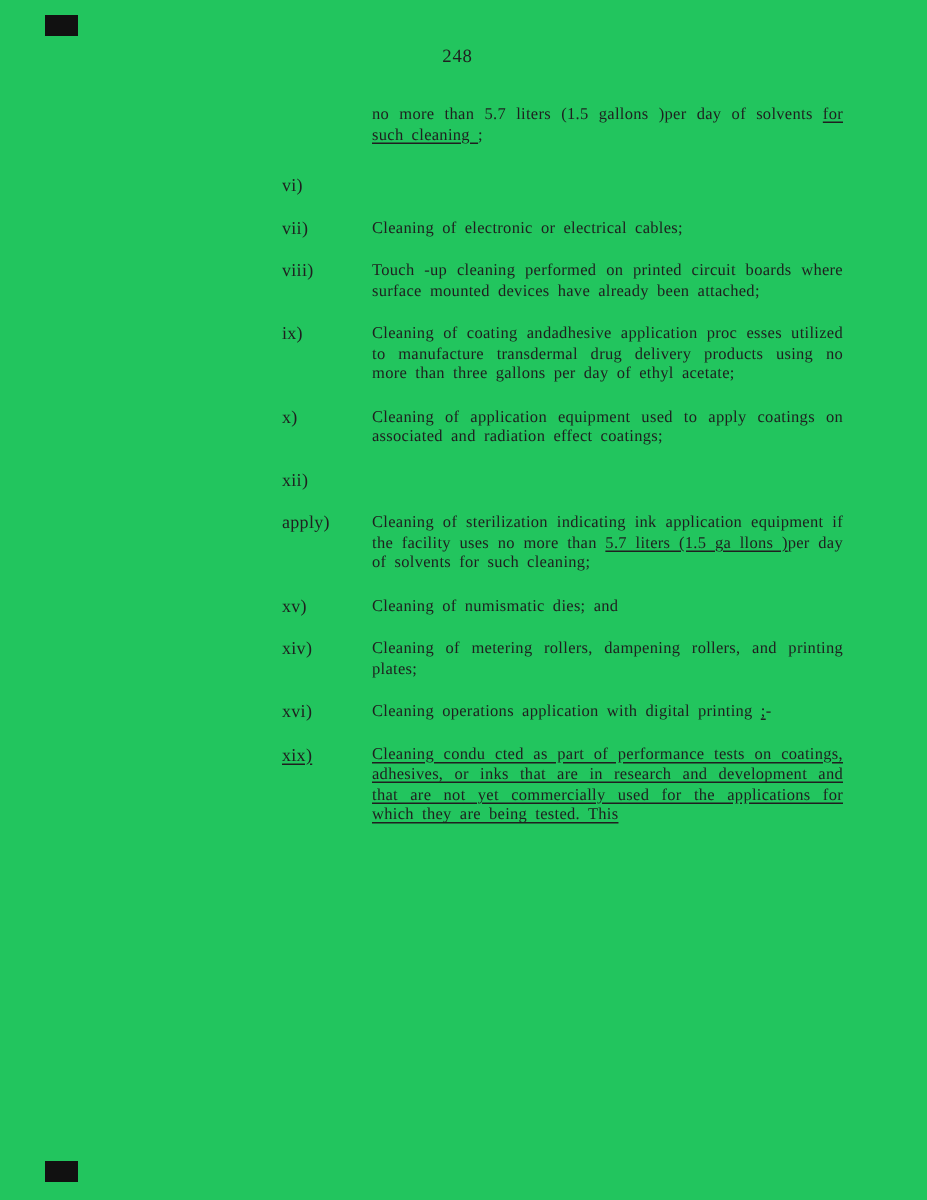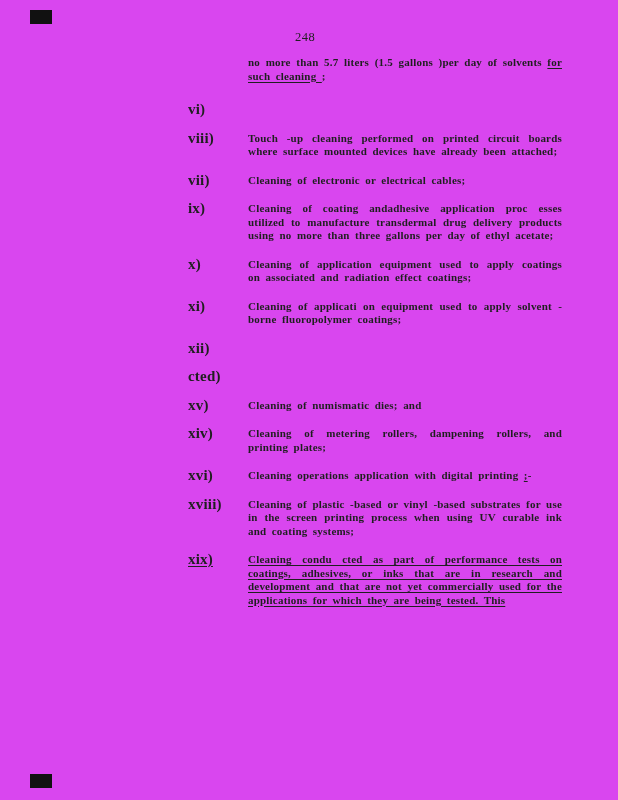--- a/index.html
+++ b/index.html
@@ -4,21 +4,21 @@
 <style>
   html, body {
     margin: 0;
     padding: 0;
     background: #ffffff;
   }
   .page {
     position: relative;
     width: 618px;
     height: 800px;
-    background: #d946ef;
+    background: #22c55e;
     font-family: "Liberation Serif", serif;
     color: #1f1f1f;
     overflow: hidden;
   }
   .corner-mark {
     position: absolute;
     left: 30px;
     width: 22px;
     height: 14px;
     background: #111111;
@@ -29,34 +29,33 @@
     position: absolute;
     top: 30px;
     left: 0;
     width: 610px;
     text-align: center;
     font-size: 12.5px;
     letter-spacing: 0.5px;
   }
   .content {
     position: absolute;
-    top: 56px;
+    top: 70px;
     left: 188px;
     width: 374px;
-    font-weight: bold;
   }
   .doc-item {
     display: flex;
     margin-bottom: 15px;
   }
   .doc-item.intro { margin-bottom: 20px; }
   .marker {
     flex: 0 0 60px;
     width: 60px;
-    font-size: 15px;
+    font-size: 12px;
     line-height: 13.5px;
     letter-spacing: 0.2px;
   }
   .itext {
     flex: 1;
     font-size: 11px;
     line-height: 13.5px;
     text-align: justify;
     word-spacing: 2.5px;
     letter-spacing: 0.2px;
@@ -78,60 +77,53 @@
   <div class="content">
     <div class="doc-item intro">
       <span class="marker"></span>
       <div class="itext"><span>no more than 5.7 liters (1.5 gallons )per day of solvents </span><span class="u">for such cleaning </span><span>;</span></div>
     </div>
     <div>
         <div class="doc-item">
           <span class="marker">vi)</span>
         </div>
         <div class="doc-item">
+          <span class="marker">vii)</span>
+          <div class="itext"><span>Cleaning of electronic or electrical cables;</span></div>
+        </div>
+        <div class="doc-item">
           <span class="marker">viii)</span>
           <div class="itext"><span>Touch -up cleaning performed on printed circuit boards where surface mounted devices have already been attached;</span></div>
-        </div>
-        <div class="doc-item">
-          <span class="marker">vii)</span>
-          <div class="itext"><span>Cleaning of electronic or electrical cables;</span></div>
         </div>
         <div class="doc-item">
           <span class="marker">ix)</span>
           <div class="itext"><span>Cleaning of coating andadhesive application proc esses utilized to manufacture transdermal drug delivery products using no more than three gallons per day of ethyl acetate;</span></div>
         </div>
         <div class="doc-item">
           <span class="marker">x)</span>
           <div class="itext"><span>Cleaning of application equipment used to apply coatings on associated and radiation effect coatings;</span></div>
         </div>
         <div class="doc-item">
-          <span class="marker">xi)</span>
-          <div class="itext"><span>Cleaning of applicati on equipment used to apply solvent - borne fluoropolymer coatings;</span></div>
-        </div>
-        <div class="doc-item">
           <span class="marker">xii)</span>
         </div>
         <div class="doc-item">
-          <span class="marker">cted)</span>
+          <span class="marker">apply)</span>
+          <div class="itext"><span>Cleaning of sterilization indicating ink application equipment if the facility uses no more than </span><span class="u">5.7 liters (1.5 ga llons )</span><span>per day of solvents for such cleaning;</span></div>
         </div>
         <div class="doc-item">
           <span class="marker">xv)</span>
           <div class="itext"><span>Cleaning of numismatic dies; and</span></div>
         </div>
         <div class="doc-item">
           <span class="marker">xiv)</span>
           <div class="itext"><span>Cleaning of metering rollers, dampening rollers, and printing plates;</span></div>
         </div>
         <div class="doc-item">
           <span class="marker">xvi)</span>
           <div class="itext"><span>Cleaning operations application with digital printing </span><span class="u">;</span><span>-</span></div>
         </div>
         <div class="doc-item">
-          <span class="marker">xviii)</span>
-          <div class="itext"><span>Cleaning of plastic -based or vinyl -based substrates for use in the screen printing process when using UV curable ink and coating systems;</span></div>
-        </div>
-        <div class="doc-item">
           <span class="marker u">xix)</span>
           <div class="itext"><span class="u">Cleaning condu cted as part of performance tests on coatings, adhesives, or inks that are in research and development and that are not yet commercially used for the applications for which they are being tested. This </span></div>
         </div>
       </div>
   </div>
 </div>
 
 </body></html>

